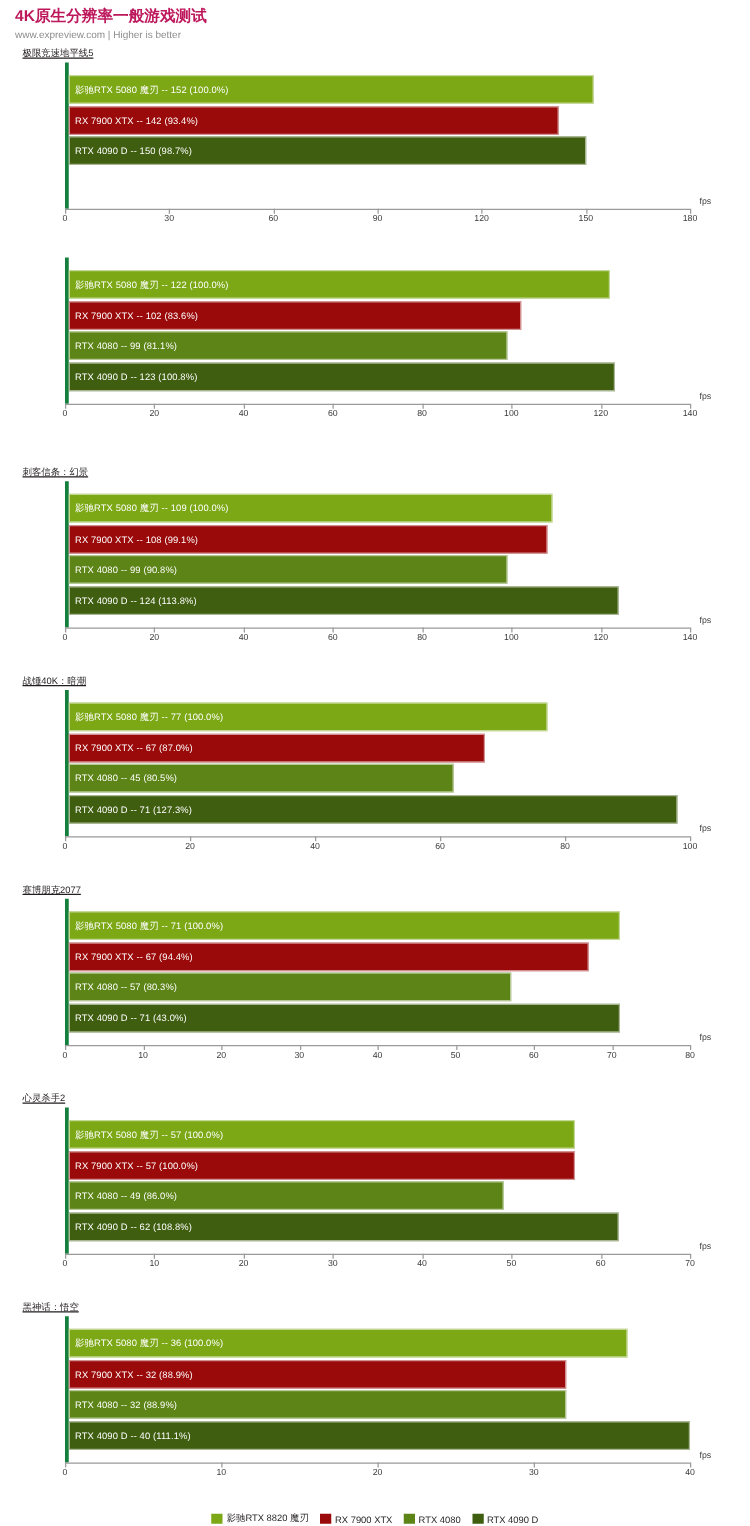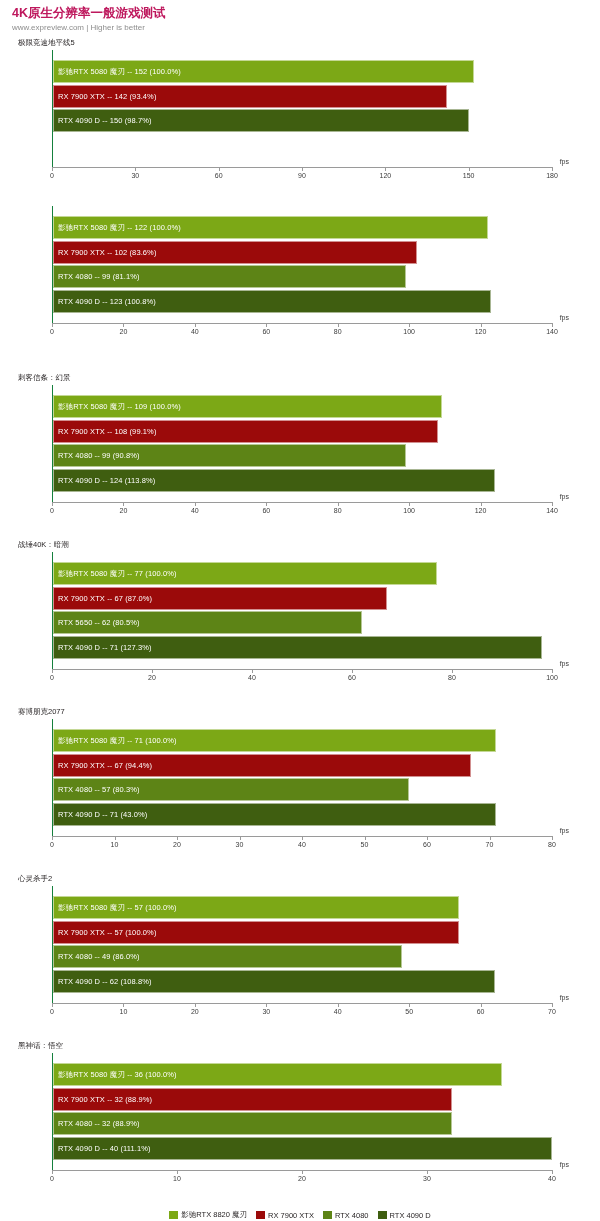--- a/index.html
+++ b/index.html
@@ -8,30 +8,30 @@
     font-family:"Liberation Sans","DejaVu Sans",sans-serif;
     color:#231f20;overflow:hidden;position:relative;
   }
   .page{width:600px;height:1221px;position:relative;box-sizing:border-box;}
 
   .hdr{padding:6px 0 0 12px;}
   .hdr-title{font-size:12.5px;font-weight:bold;color:#be185d;letter-spacing:0px;line-height:15px;}
   .hdr-sub{font-size:8px;color:#8d8d8d;line-height:11px;margin-top:1px;font-weight:normal;}
 
   .charts{margin-top:5px;}
-  .chart{position:relative;height:167px;}
+  .chart{position:relative;height:167px;text-decoration:underline;}
   .chart.c1{height:168px;}
   .chart-title{
     font-size:7.5px;color:#231f20;line-height:10px;
     padding-left:18px;height:12px;
   }
   .plot-wrap{position:relative;height:145px;margin:0 48px 0 52px;}
   .plot{
     position:absolute;left:0;right:0;top:0;height:117px;
-    border-left:1px solid #15803d;box-sizing:border-box;
+    border-left:3px solid #15803d;box-sizing:border-box;
   }
   .bars{position:absolute;left:0;top:10px;right:0;height:98px;}
   .bar-row{height:23px;margin-bottom:1.5px;position:relative;}
   .bar{
     position:absolute;left:0;top:0;height:23px;
     box-sizing:border-box;border:0.5px solid rgba(255,255,255,0.55);
   }
   .bar-label{
     position:absolute;left:5px;top:0;height:23px;line-height:23px;
     font-size:7.5px;color:#ffffff;white-space:nowrap;
@@ -209,21 +209,21 @@
               <div class="bar-row">
                 <div class="bar" style="width: 77%; background: rgb(124, 168, 22);"></div>
                 <div class="bar-label">影驰RTX 5080 魔刃  --  77  (100.0%)</div>
               </div>
               <div class="bar-row">
                 <div class="bar" style="width: 67%; background: rgb(155, 10, 10);"></div>
                 <div class="bar-label">RX 7900 XTX  --  67  (87.0%)</div>
               </div>
               <div class="bar-row">
                 <div class="bar" style="width: 62%; background: rgb(93, 132, 22);"></div>
-                <div class="bar-label">RTX 5650  --  62  (80.5%)</div>
+                <div class="bar-label">RTX 4080  --  45  (80.5%)</div>
               </div>
               <div class="bar-row">
                 <div class="bar" style="width: 98%; background: rgb(63, 94, 16);"></div>
                 <div class="bar-label">RTX 4090 D  --  71  (127.3%)</div>
               </div>
             </div>
           </div>
           <div class="axis">
             <div class="axis-line"></div>
             <div class="tick" style="left: 0%;"></div>

